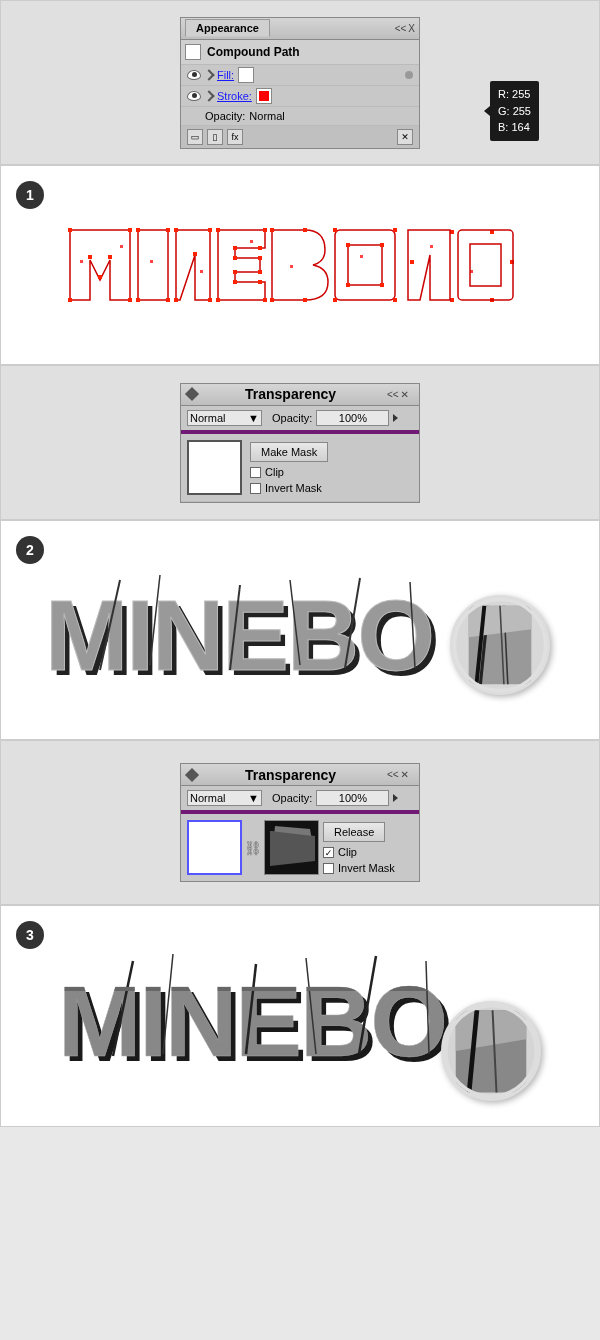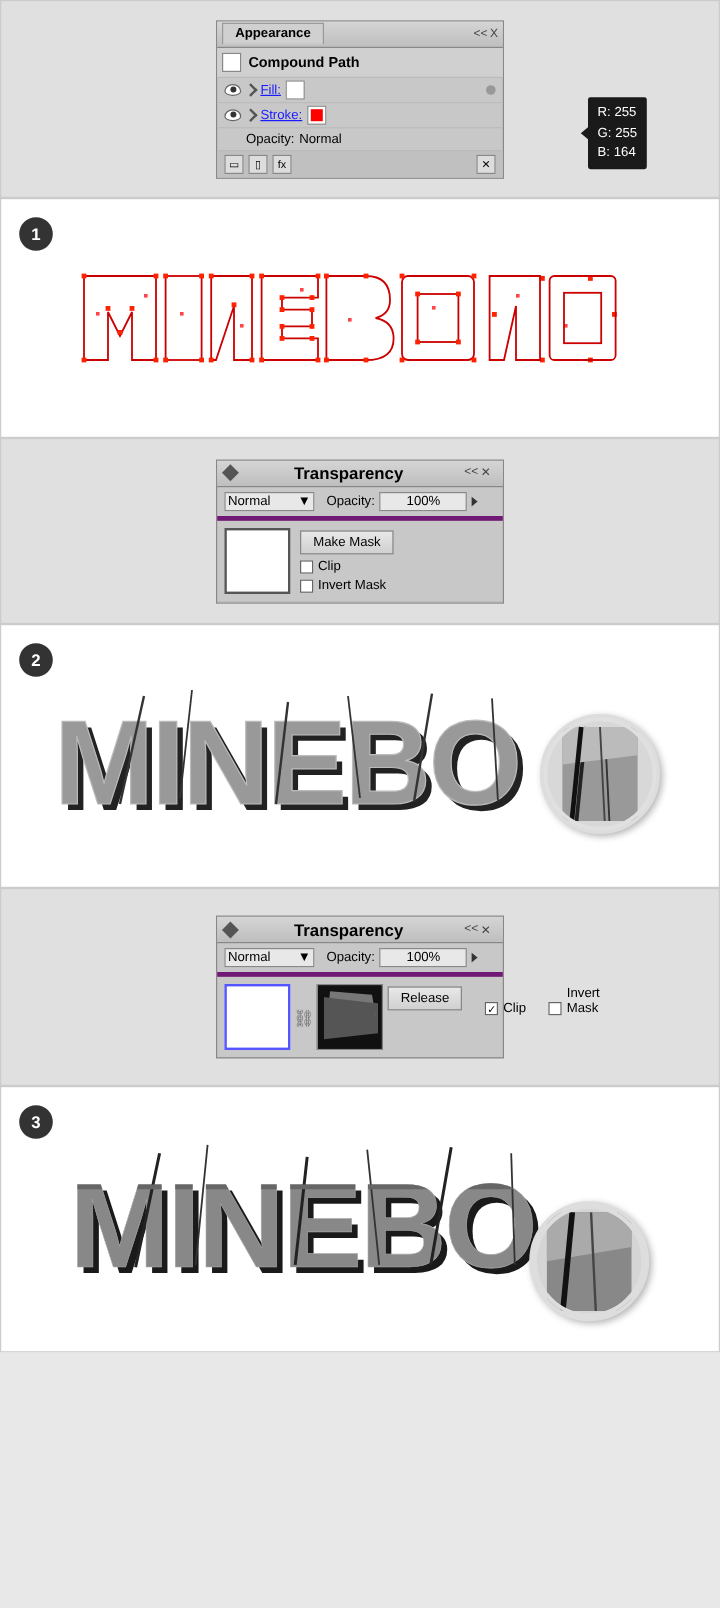--- a/index.html
+++ b/index.html
@@ -496,22 +496,22 @@
       background: linear-gradient(to bottom, #e8e8e8, #d0d0d0);
       border: 1px solid #888;
       padding: 3px 10px;
       font-size: 11px;
       cursor: pointer;
       align-self: flex-start;
     }
 
     .mask-right-controls {
       display: flex;
-      flex-direction: row;
-      gap: 19px;
+      flex-direction: column;
+      gap: 4px;
       padding-top: 2px;
     }
 
     
     .section-6 {
       background: white;
       min-height: 220px;
       display: flex;
       align-items: center;
       justify-content: flex-start;

